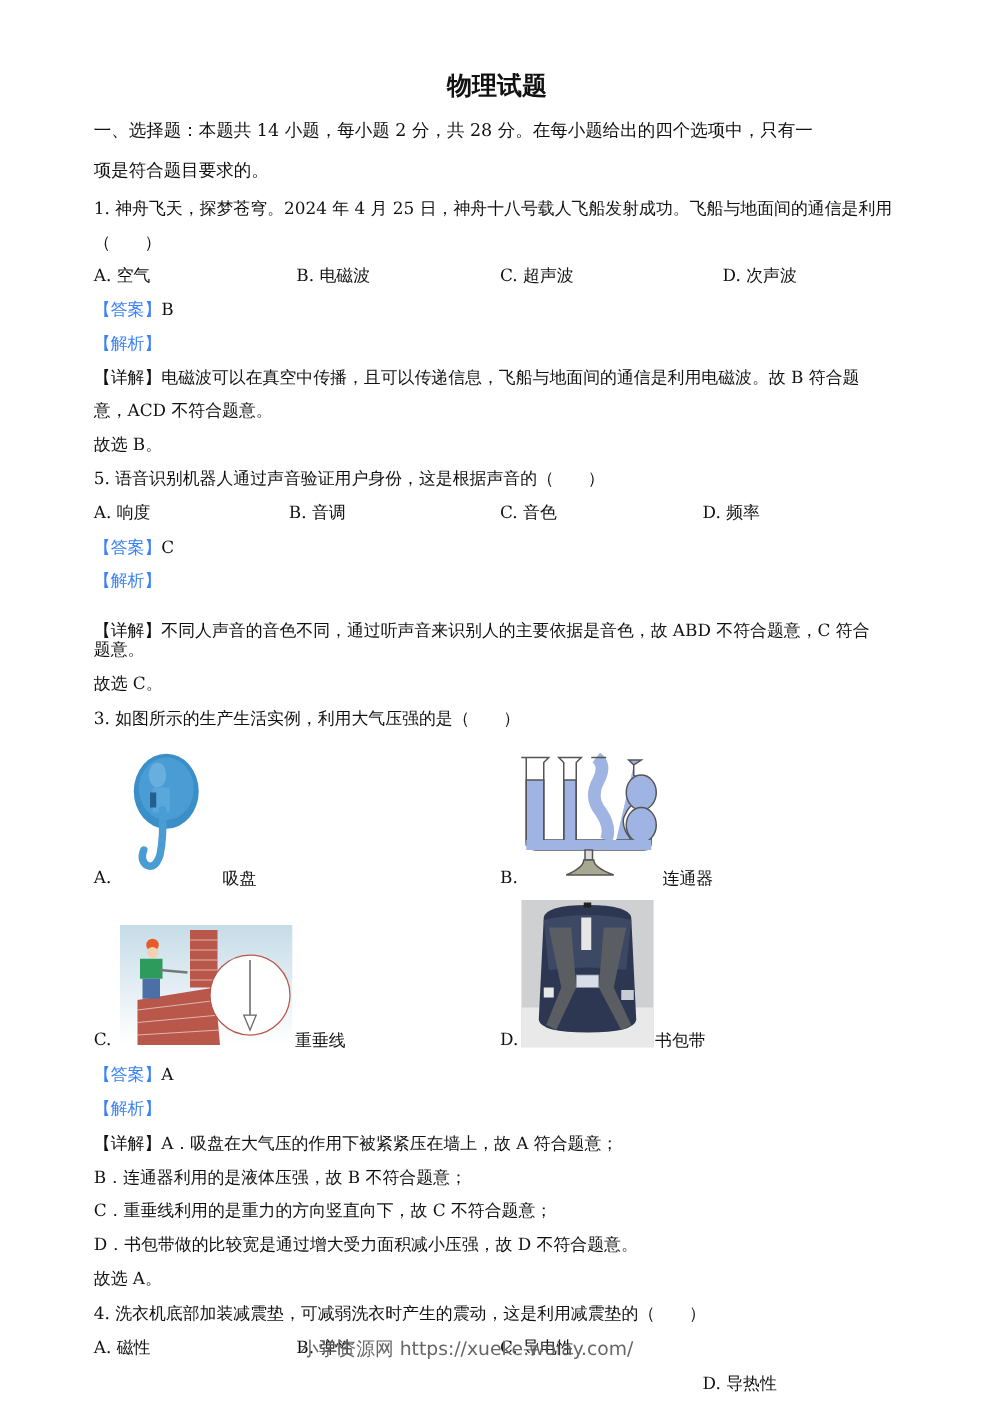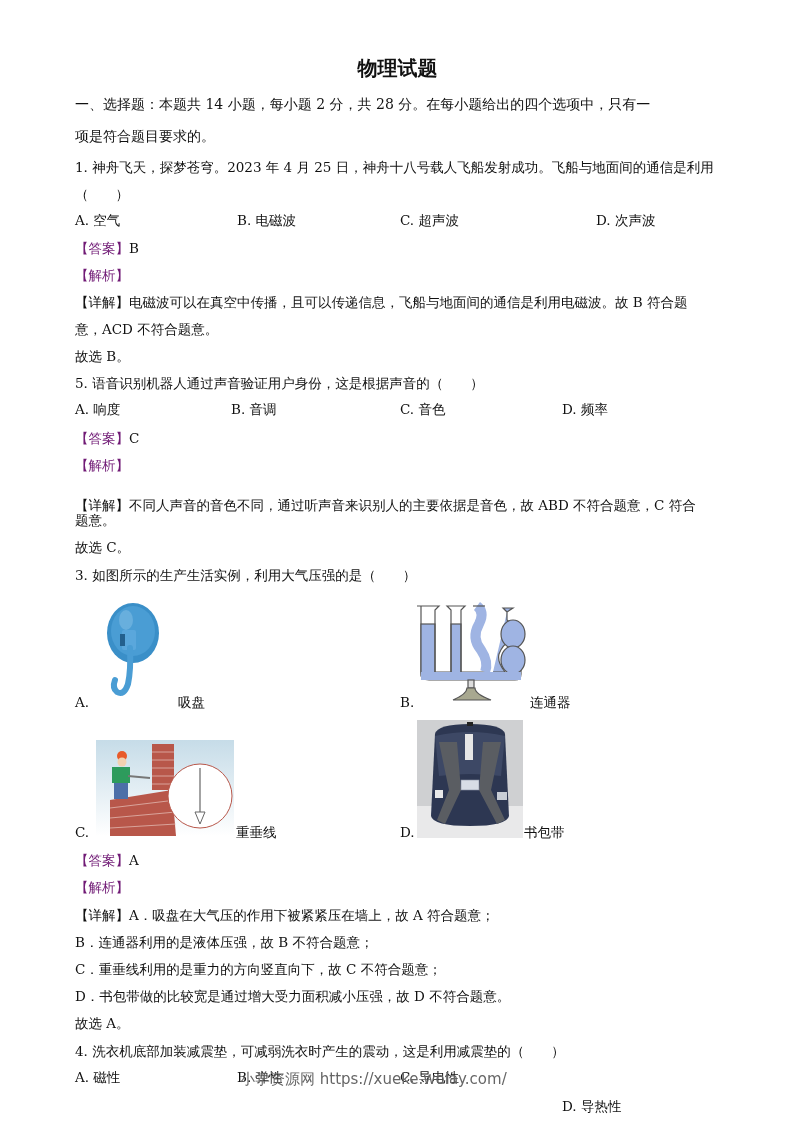--- a/index.html
+++ b/index.html
@@ -2,39 +2,39 @@
 <html><head>
 <meta charset="utf-8">
 <style>
   html, body { margin: 0; padding: 0; background: #ffffff; }
   body { width: 795px; height: 1125px; position: relative; overflow: hidden;
          font-family: "DejaVu Serif", "Liberation Serif", serif; color: #111; }
   .abs { position: absolute; white-space: nowrap; }
   .title { left: 0; width: 795px; top: 55px; text-align: center; font-size: 20px; font-weight: bold; }
   .sec { left: 75px; font-size: 14px; font-weight: normal; }
   .line { left: 75px; font-size: 13.5px; line-height: 18px; }
-  .tag { color: #701a75; }
+  .tag { color: #3b82f6; }
   .opt { font-size: 13.5px; }
   .img { position: absolute; }
   .watermark { left: 240px; top: 1070px; font-family: "DejaVu Sans", sans-serif; font-size: 15px; color: #666; }
 </style>
 </head>
 <body>
 
 <div class="abs title">物理试题</div>
 
 <div class="abs sec" style="top:96px">一、选择题：本题共 14 小题，每小题 2 分，共 28 分。在每小题给出的四个选项中，只有一</div>
 <div class="abs sec" style="top:128px">项是符合题目要求的。</div>
 
-<div class="abs line" style="top:158px">1. 神舟飞天，探梦苍穹。2023 年 4 月 25 日，神舟十八号载人飞船发射成功。飞船与地面间的通信是利用</div>
+<div class="abs line" style="top:158px">1. 神舟飞天，探梦苍穹。2024 年 4 月 25 日，神舟十八号载人飞船发射成功。飞船与地面间的通信是利用</div>
 <div class="abs line" style="top:185px">（　　）</div>
 <div class="abs opt" style="left:75px;top:212px">A. 空气</div>
 <div class="abs opt" style="left:237px;top:212px">B. 电磁波</div>
 <div class="abs opt" style="left:400px;top:212px">C. 超声波</div>
-<div class="abs opt" style="left:596px;top:212px">D. 次声波</div>
+<div class="abs opt" style="left:578px;top:212px">D. 次声波</div>
 <div class="abs line" style="top:239px"><span class="tag">【答案】</span><span>B</span></div>
 <div class="abs line tag" style="top:266px">【解析】</div>
 <div class="abs line" style="top:293px"><span>【详解】</span><span>电磁波可以在真空中传播，且可以传递信息，飞船与地面间的通信是利用电磁波。故 B 符合题</span></div>
 <div class="abs line" style="top:320px">意，ACD 不符合题意。</div>
 <div class="abs line" style="top:347px">故选 B。</div>
 
 <div class="abs line" style="top:374px">5. 语音识别机器人通过声音验证用户身份，这是根据声音的（　　）</div>
 <div class="abs opt" style="left:75px;top:401px">A. 响度</div>
 <div class="abs opt" style="left:231px;top:401px">B. 音调</div>
 <div class="abs opt" style="left:400px;top:401px">C. 音色</div>

